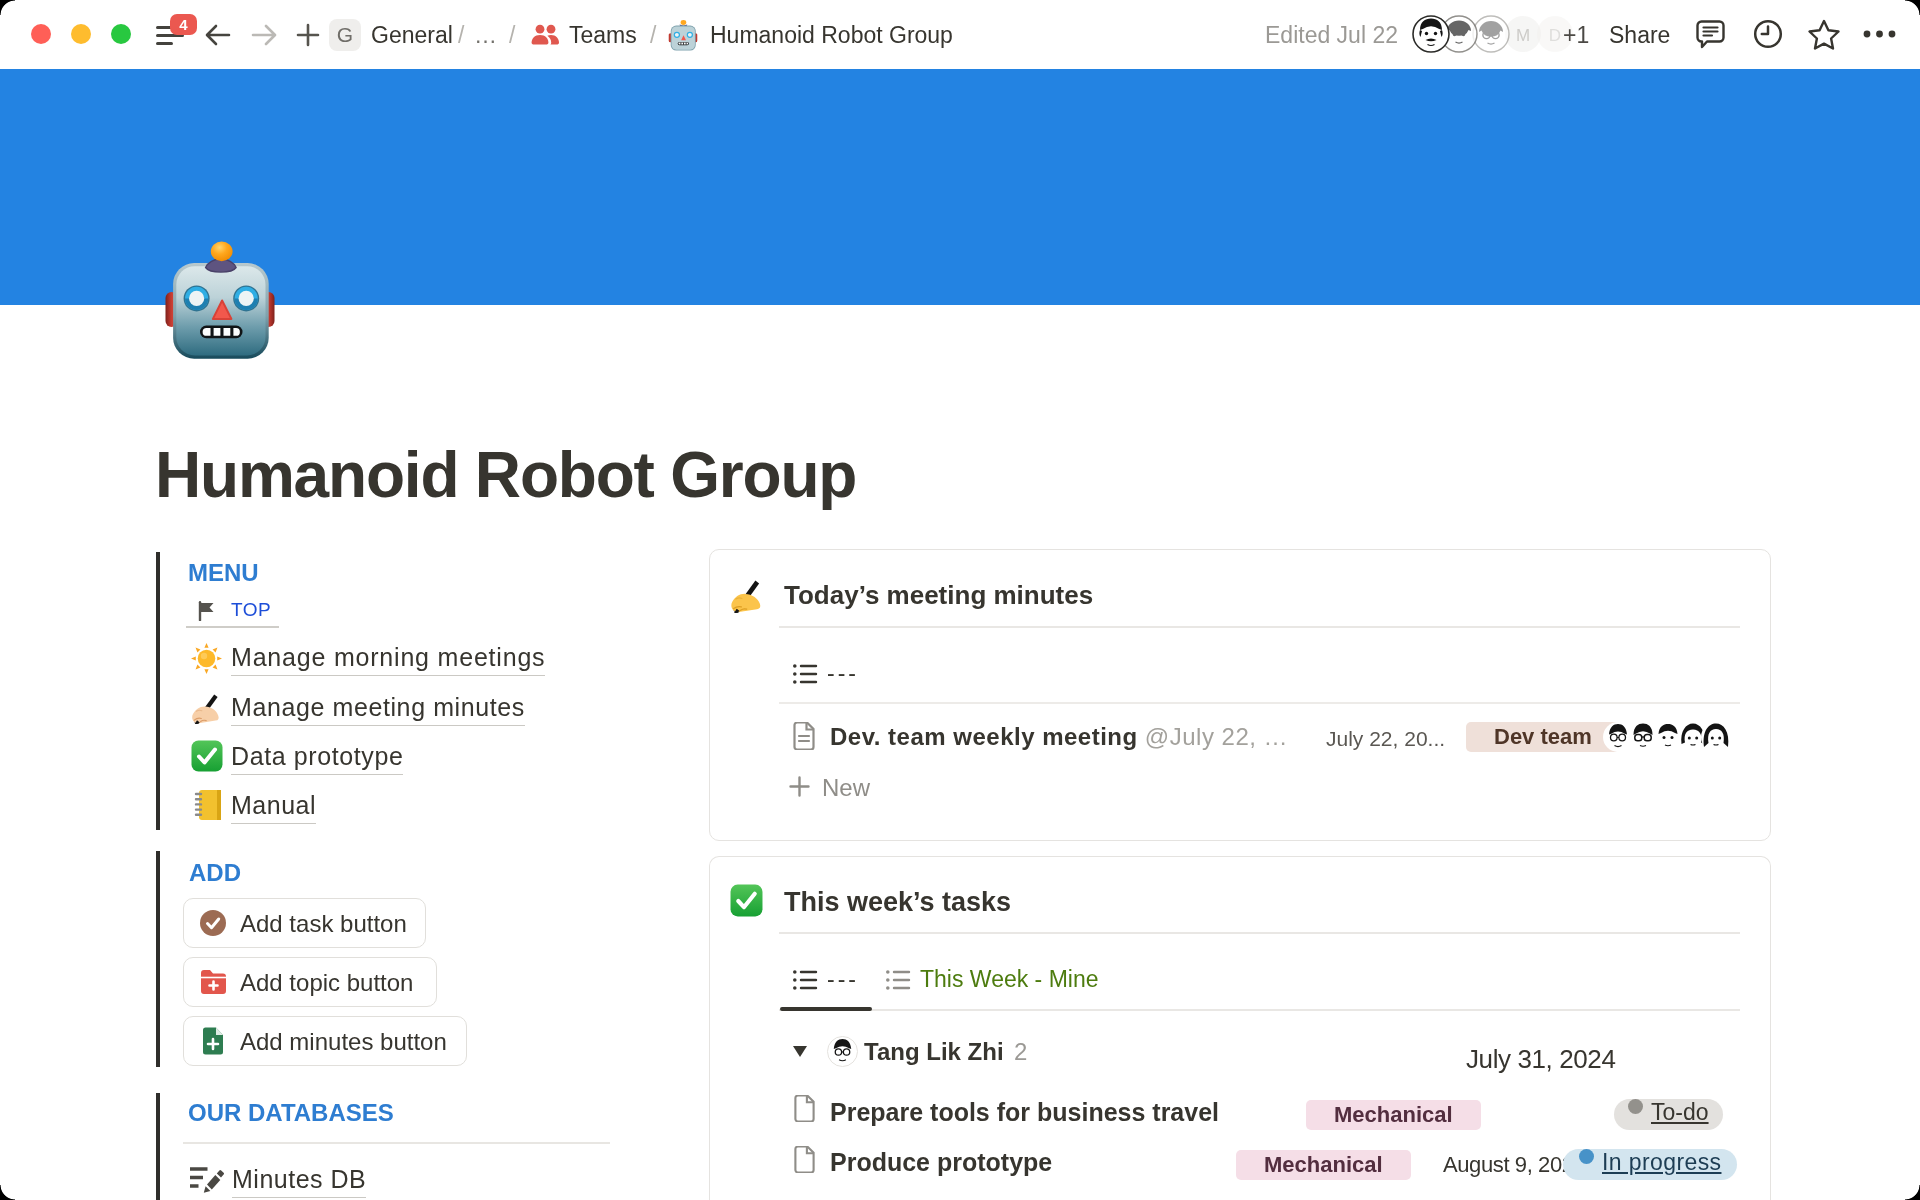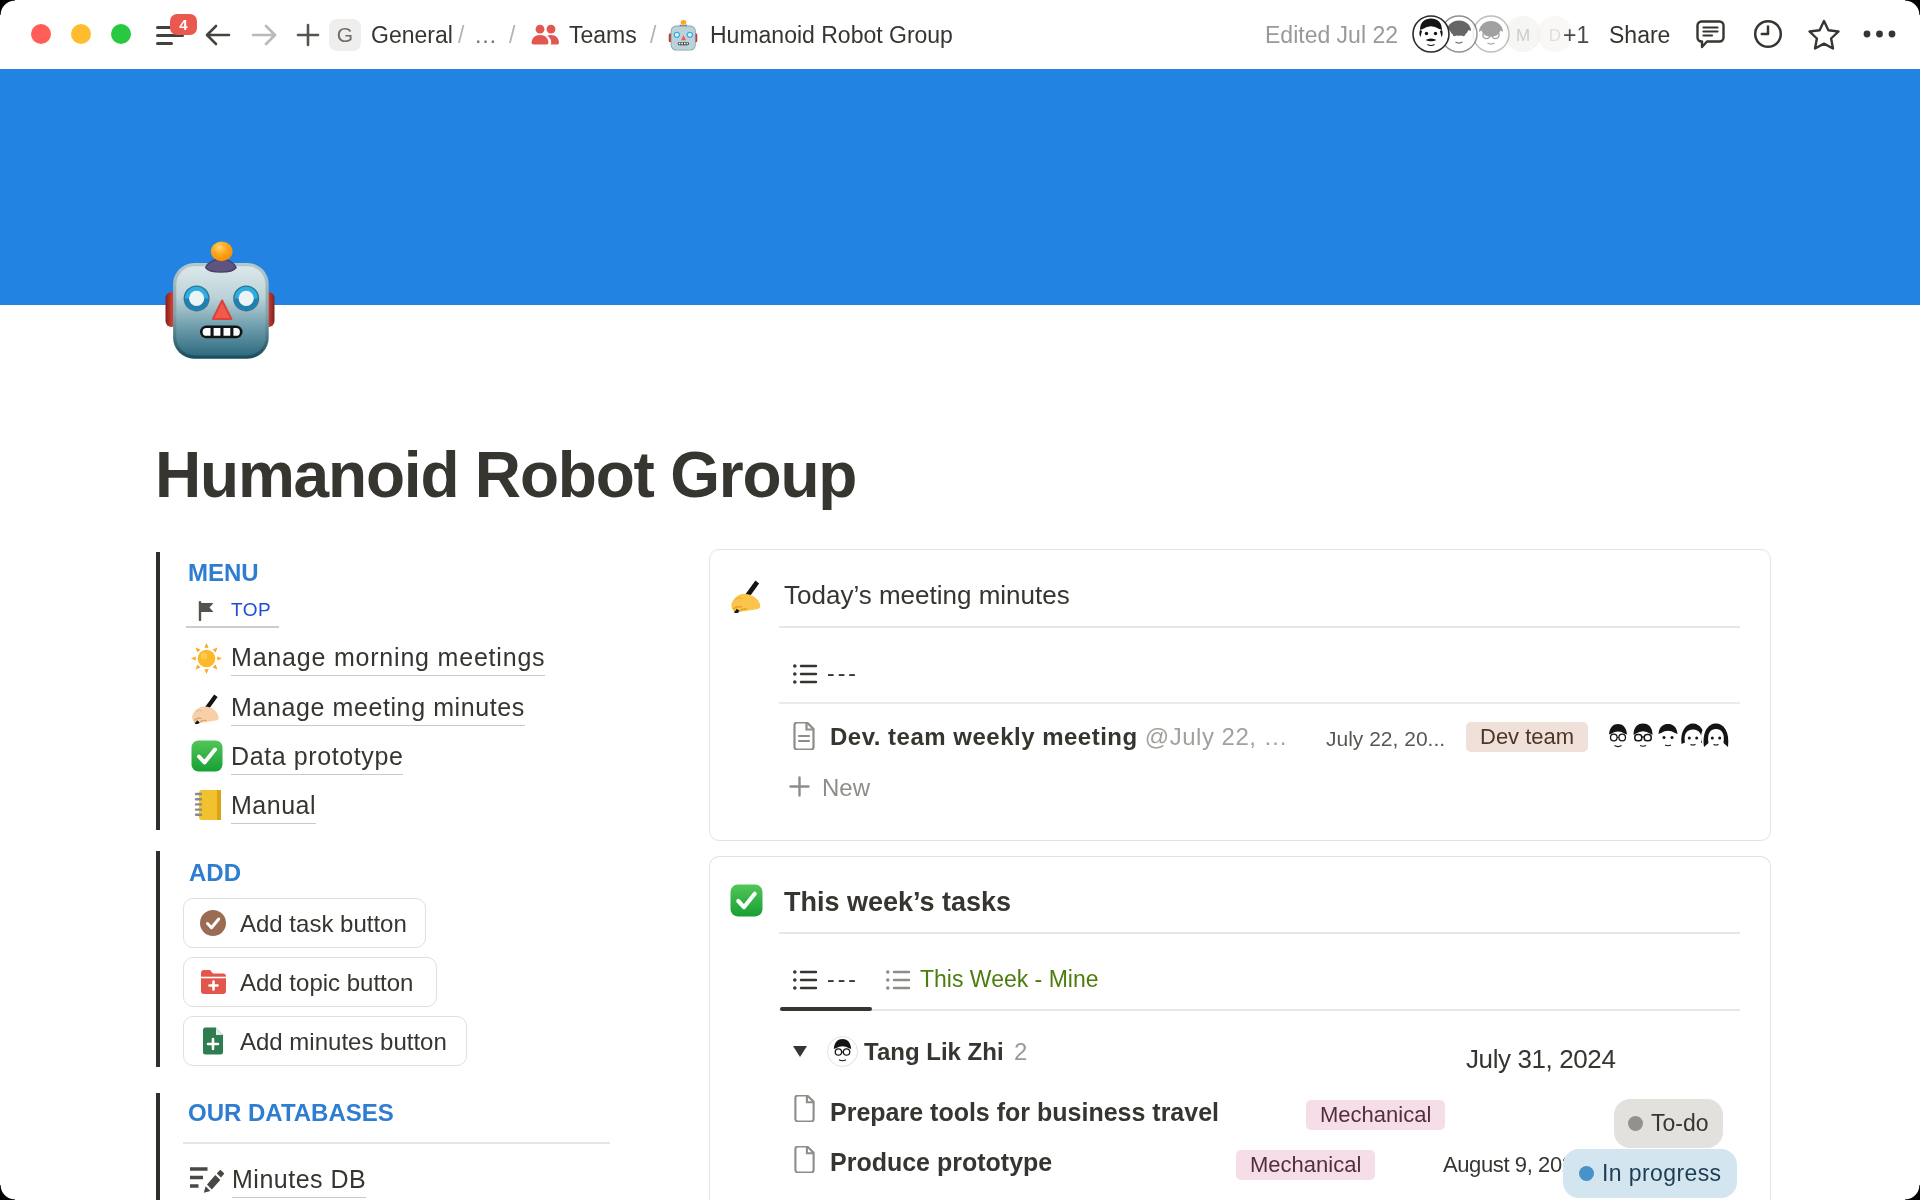--- a/index.html
+++ b/index.html
@@ -1,22 +1,22 @@
 <!DOCTYPE html>
 <html><head>
 <meta charset="utf-8">
 <style>
 * { margin:0; padding:0; box-sizing:border-box; }
 html,body { width:1920px; height:1200px; }
 body { font-family:"Liberation Sans",sans-serif; color:#37352F; background:#fff; position:relative; overflow:hidden; }
 .abs { position:absolute; }
 .blue { color:#2E7DD1; font-weight:bold; font-size:24px; }
 .ul { border-bottom:1.5px solid #CBC9C4; padding-bottom:3px; }
-.tag { display:inline-block; border-radius:5px; height:30px; line-height:30px; padding:0 14px; font-size:22px; }
-.pill { display:inline-flex; align-items:center; border-radius:16px; height:49px; padding:0 14px; font-size:23px; gap:8px; }
+.tag { display:inline-block; border-radius:5px; height:30px; line-height:30px; padding:0 28px; font-size:22px;font-weight:bold; }
+.pill { display:inline-flex; border-radius:16px; height:31px; padding:0 14px; font-size:23px; gap:8px;text-decoration:underline; }
 .dot { width:15px; height:15px; border-radius:50%; display:inline-block; flex:0 0 15px; }
 </style>
 </head>
 <body>
 
 <div class="abs" style="top:0;left:0;width:1920px;height:69px;background:#fff;"></div>
 
 <div class="abs" style="left:0;top:0;width:15px;height:15px;background:radial-gradient(circle at 15px 15px, rgba(0,0,0,0) 14px, #000 14.8px);z-index:50;"></div>
 <div class="abs" style="right:0;top:0;width:15px;height:15px;background:radial-gradient(circle at 0px 15px, rgba(0,0,0,0) 14px, #000 14.8px);z-index:50;"></div>
 <div class="abs" style="left:0;bottom:0;width:15px;height:15px;background:radial-gradient(circle at 15px 0px, rgba(0,0,0,0) 14px, #000 14.8px);z-index:50;"></div>
@@ -291,21 +291,21 @@
 <svg class="abs" style="left:729px;top:580px;" width="36" height="33" viewBox="0 0 33 30">
   <path d="M24.2 .4 L27.6 3.1 L7.6 30.8 L4.2 28.1 z" fill="#141414"></path>
   <path d="M6.8 27 L9.4 29.1 L4.4 32 z" fill="#3a3f44"></path>
   <g transform="translate(-1.2,1.8)">
   <path d="M3.6 19.5 C6.2 13.5 11.2 10.6 16.2 10.8 c6 .2 11.3 3.6 13.2 8.8 c1.1 3 .3 4.8 -2.6 5.2 l-16.6 2.6 c-4.2 .6 -7.8 -2.8 -6.6 -7.9 z" fill="#FBC44B"></path>
   <path d="M5.5 24.3 q3.2 -2.6 7 -1.6 M11.8 25.8 q2.6 -2 5.6 -1" stroke="#DD9E22" stroke-width="1.2" fill="none" stroke-linecap="round"></path>
   <path d="M7.5 15.5 q3 -1.8 5.5 -.5" stroke="#EAB23A" stroke-width="1.1" fill="none" stroke-linecap="round"></path>
   </g>
   <path d="M7 26.2 L9.8 28.4 L3.6 32 z" fill="#141414"></path>
 </svg>
-<div class="abs" style="left:784px;top:580px;font-size:26px;font-weight:normal;">Today’s meeting minutes</div>
+<div class="abs" style="left:784px;top:580px;font-size:26px;font-weight:bold;">Today’s meeting minutes</div>
 <div class="abs" style="left:779px;top:626px;width:961px;height:1.5px;background:#E9E7E4;"></div>
 
 <svg class="abs" style="left:793px;top:663px;" width="25" height="22" viewBox="0 0 25 22">
     <g stroke="#37352F" stroke-width="2.4" stroke-linecap="round">
       <path d="M8 3 h15 M8 11 h15 M8 19 h15"></path>
     </g>
     <circle cx="1.8" cy="3" r="1.8" fill="#37352F"></circle>
     <circle cx="1.8" cy="11" r="1.8" fill="#37352F"></circle>
     <circle cx="1.8" cy="19" r="1.8" fill="#37352F"></circle>
   </svg>

